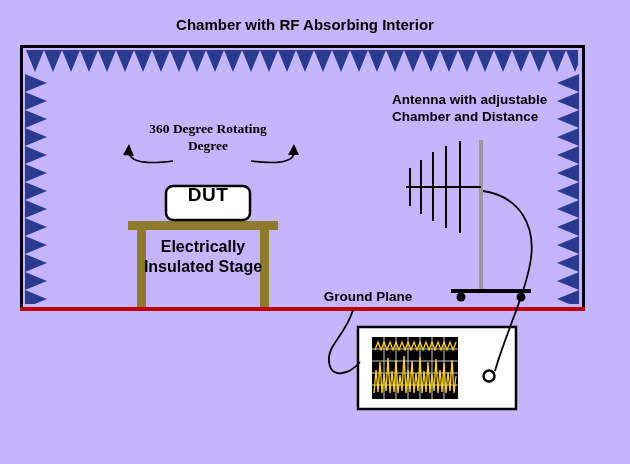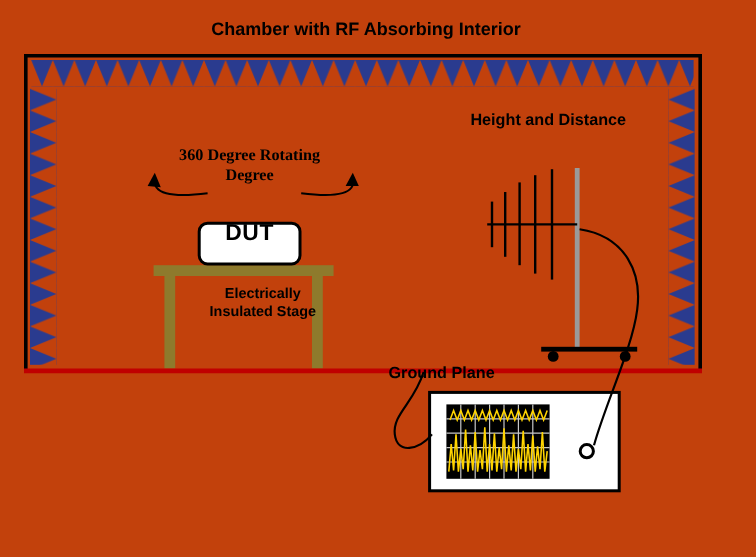--- a/index.html
+++ b/index.html
@@ -1,17 +1,17 @@
 <!DOCTYPE html>
 <html style="--absorber: #2a3b8f; --table: #8e7a2c; --ground-plane: #c00000; --trace: #ffd400; --antenna-pole: #9a9a9a; --screen-bg: #000000; --screen-grid: #c8c8c8;"><head>
 <meta charset="utf-8">
 <style>
   html,body{margin:0;padding:0;background:#fff;}
   body{font-family:"Liberation Sans",sans-serif;}
-  .stage{position:relative;width:630px;height:464px;background:#c2410c;overflow:hidden;}
+  .stage{position:relative;width:630px;height:464px;background:#c4b5fd;overflow:hidden;}
   .stage > svg{position:absolute;left:0;top:0;}
   .label{position:absolute;color:#000;font-weight:bold;line-height:1.25;}
   .center{text-align:center;}
   .absorber{fill:var(--absorber,#2a3b8f);}
   .chamber{fill:none;stroke:#000;stroke-width:3;}
   .table-fill{fill:var(--table,#8e7a2c);}
   .groundline{stroke:var(--ground-plane,#c00000);stroke-width:4;}
   .cable{fill:none;stroke:#000;stroke-width:1.8;}
   .screen{fill:var(--screen-bg,#000);}
   .grid{stroke:var(--screen-grid,#ccc);stroke-width:1;}
@@ -104,30 +104,31 @@
       <circle class="boxstroke" cx="489" cy="376" r="5.5" stroke-width="1.8"></circle>
     </g>
 
     <path class="cable" d="M 483,191 C 522,197 535,228 531,258 C 527,290 505,335 495,371"></path>
     <path class="cable" d="M 353,310 C 345,336 327,345 329,362 C 331,379 349,375 360,362"></path>
   </svg>
 
   <div class="label center" style="left:95px;top:16px;width:420px;font-size:15px;">Chamber with RF Absorbing Interior</div>
 
   <div class="label" style="left:392px;top:92px;width:195px;font-size:13.5px;">
-    <div>Height and Distance</div>
+    <div>Antenna with adjustable</div>
+    <div>Chamber and Distance</div>
   </div>
 
   <div class="label center" style="left:118px;top:121px;width:180px;font-size:13.5px;font-family:Liberation Serif, serif;">
     <div>360 Degree Rotating</div>
     <div>Degree</div>
   </div>
 
   <div class="label center" style="left:166px;top:184px;width:84px;font-size:19px;letter-spacing:0.5px;line-height:1.2;">DUT</div>
 
-  <div class="label center" style="left:144px;top:237px;width:150px;font-size:12px;">
+  <div class="label center" style="left:128px;top:237px;width:150px;font-size:16px;">
     <div>Electrically</div>
     <div>Insulated Stage</div>
   </div>
 
-  <div class="label center" style="left:318px;top:289px;width:100px;font-size:13.5px;margin-top:14px;">Ground Plane</div>
+  <div class="label center" style="left:318px;top:289px;width:100px;font-size:13.5px;">Ground Plane</div>
 
 </div>
 
 </body></html>

